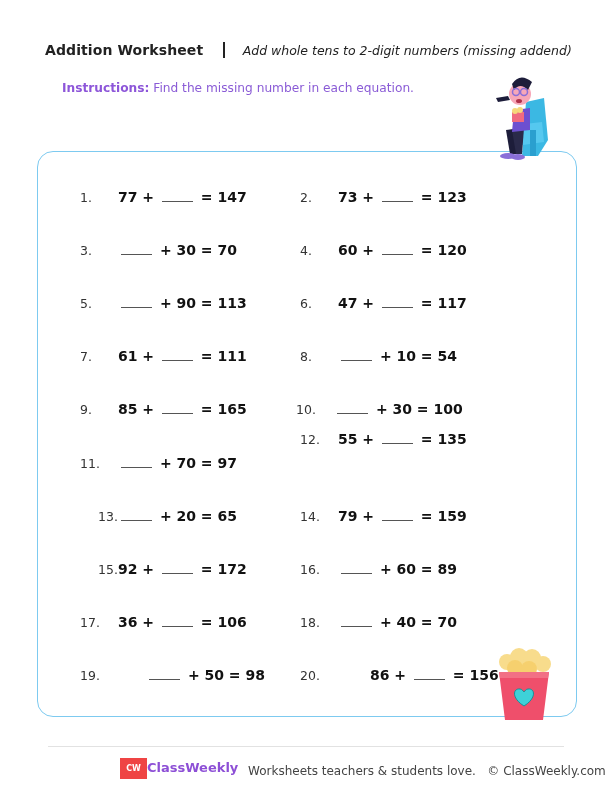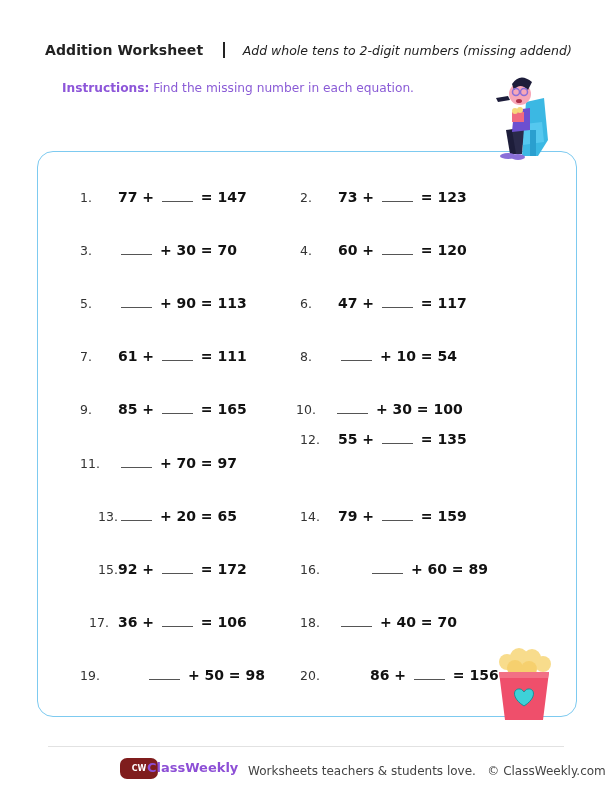--- a/index.html
+++ b/index.html
@@ -11,21 +11,21 @@
   .subtitle { font-size: 12.5px; color: #222; font-style: italic; }
   .instructions { position: absolute; left: 41px; top: 81px; font-size: 12.2px; color: #8a5bd6; white-space: nowrap; }
   .instructions b { font-weight: bold; color: #8d56d9; margin-left: 21px; }
   .frame { position: absolute; left: 37px; top: 151px; width: 540px; height: 566px;
            border: 1.5px solid #7dcaf0; border-radius: 16px; box-sizing: border-box; }
   .problem { position: absolute; display: flex; align-items: baseline; white-space: nowrap; }
   .num { font-size: 12.5px; color: #333; width: 38px; display: inline-block; }
   .eq { font-size: 14px; font-weight: bold; color: #111; }
   .blank { display: inline-block; width: 31px; border-bottom: 1.3px solid #555; margin: 0 3px; height: 1px; vertical-align: baseline; }
   .footer-line { position: absolute; left: 48px; top: 746px; width: 516px; height: 1px; background: #e2e2e2; }
-  .logo-box { position: absolute; left: 120px; top: 758px; width: 38px; height: 21px; background: #7f1d1d; border-radius: 7px;
+  .logo-box { position: absolute; left: 120px; top: 758px; width: 27px; height: 21px; background: #ef4444; border-radius: 0;
               color: #fff; font-size: 8px; font-weight: bold; display: flex; align-items: center; justify-content: center; }
   .brand { position: absolute; left: 147px; top: 760px; font-size: 13px; font-weight: bold; color: #8d4fd6; }
   .tagline { position: absolute; left: 248px; top: 764px; font-size: 12px; color: #444; white-space: nowrap; }
   .illus { position: absolute; }
 </style>
 </head>
 <body>
 
 <div class="header">
   <span class="title">Addition Worksheet</span>
@@ -94,25 +94,25 @@
       <span class="eq"><span class="blank"></span> <span>+ 20 = 65</span></span>
     </div>
     <div class="problem" style="left: 300px; top: 507.6px;">
       <span class="num">14.</span>
       <span class="eq"><span>79 +</span> <span class="blank"></span> <span>= 159</span></span>
     </div>
     <div class="problem" style="left: 80px; top: 560.7px; text-align: right;">
       <span class="num">15.</span>
       <span class="eq"><span>92 +</span> <span class="blank"></span> <span>= 172</span></span>
     </div>
-    <div class="problem" style="left: 300px; top: 560.7px; gap: 31px;">
+    <div class="problem" style="left: 300px; top: 560.7px;">
       <span class="num">16.</span>
       <span class="eq"><span class="blank"></span> <span>+ 60 = 89</span></span>
     </div>
-    <div class="problem" style="left: 80px; top: 613.8px; text-align: center;">
+    <div class="problem" style="left: 80px; top: 613.8px;">
       <span class="num">17.</span>
       <span class="eq"><span>36 +</span> <span class="blank"></span> <span>= 106</span></span>
     </div>
     <div class="problem" style="left: 300px; top: 613.8px;">
       <span class="num">18.</span>
       <span class="eq"><span class="blank"></span> <span>+ 40 = 70</span></span>
     </div>
     <div class="problem" style="left: 80px; top: 666.9px; gap: 28px;">
       <span class="num">19.</span>
       <span class="eq"><span class="blank"></span> <span>+ 50 = 98</span></span>

